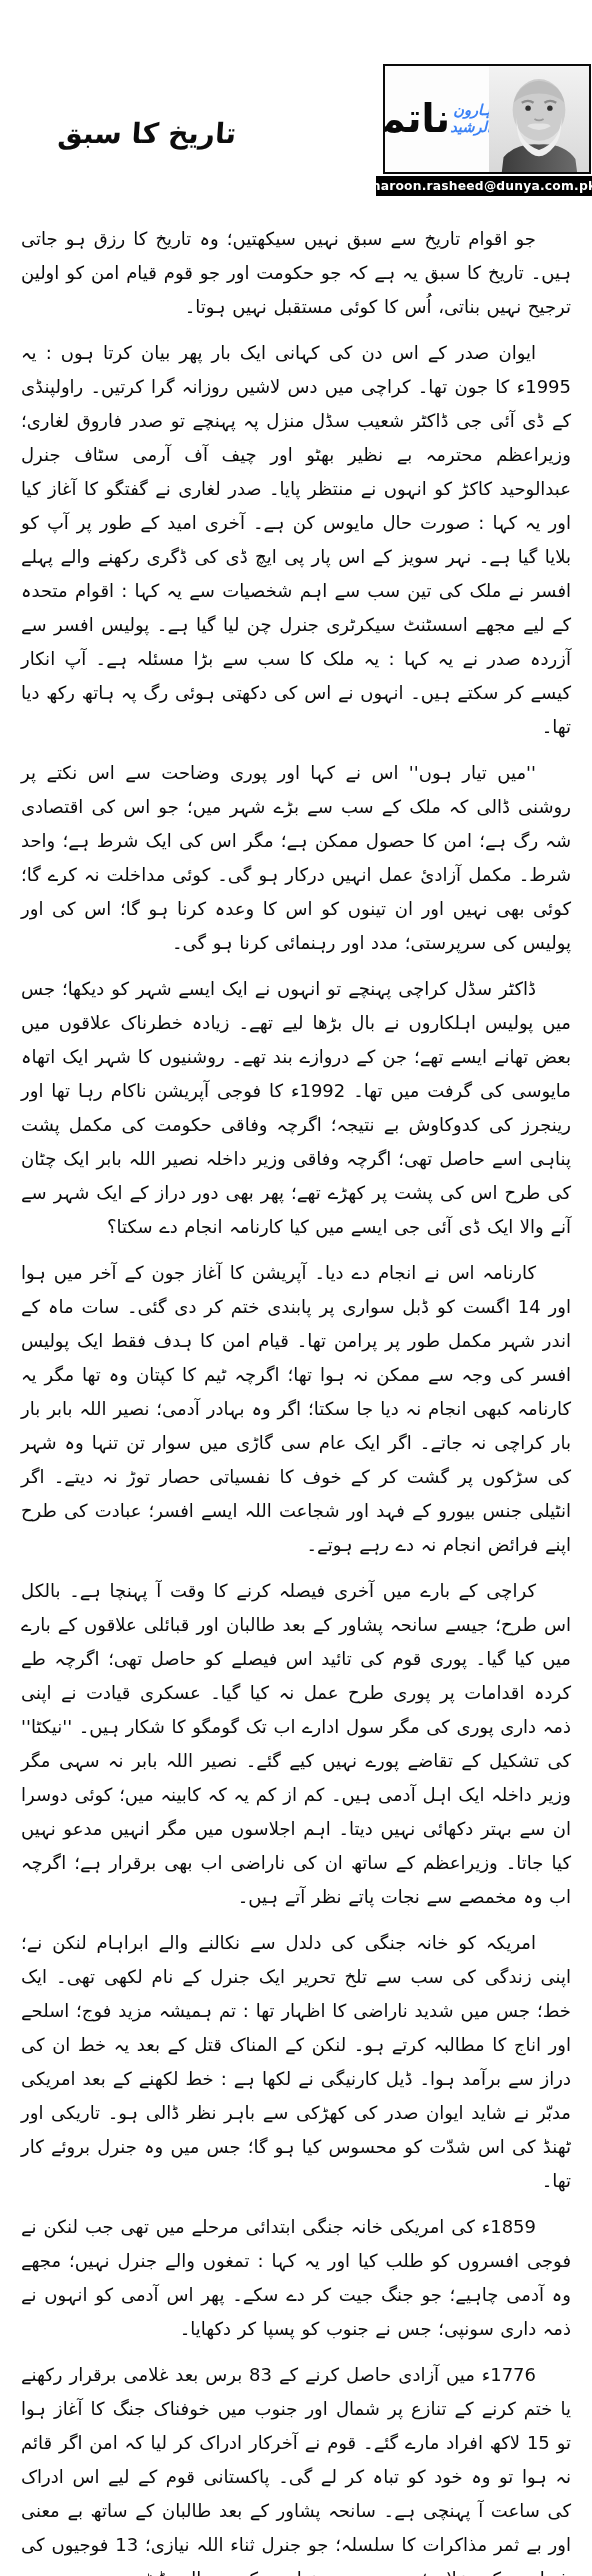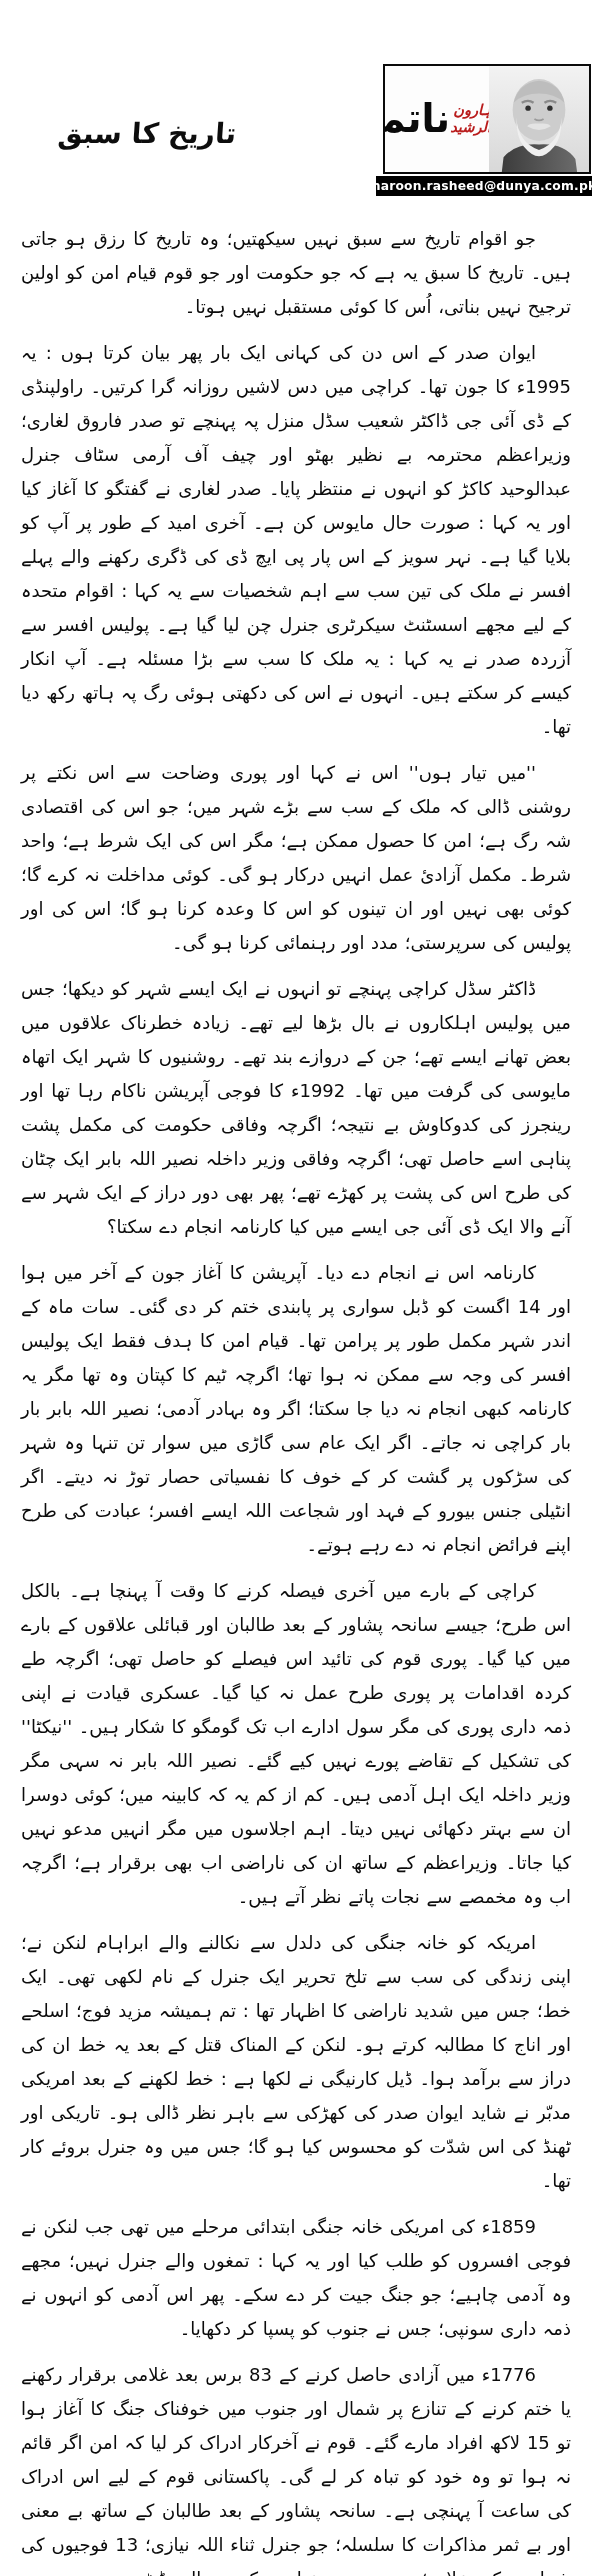--- a/index.html
+++ b/index.html
@@ -17,21 +17,21 @@
   .masthead-left {
     position:absolute; left:0; top:0; width:106px; height:100%;
     display:flex; justify-content:flex-end; align-items:center;
     padding-bottom:1.8px; box-sizing:border-box;
   }
   .column-logo {
     font-size:38px; font-weight:bold; line-height:1; direction:rtl;
     letter-spacing:-0.9px; color:#0a0a0a; transform:scaleY(1.05);
   }
   .logo-rule { width:84px; height:1.8px; background:#1a1a1a; margin:3.6px 0 2.7px 0; }
-  .author-name { font-size:14.6px; font-weight:bold; direction:rtl; color:#b91c1c; font-style:italic; }
+  .author-name { font-size:14.6px; font-weight:bold; direction:rtl; color:#3b82f6; font-style:italic; }
 
   .author-photo { position:absolute; right:0; top:0; width:100px; height:107px; }
   .author-photo svg { display:block; width:100px; height:107px; }
 
   .email-bar {
     position:absolute; left:376px; top:176px; width:216px; height:20px;
     background:#000; color:#fff; display:flex; align-items:center; justify-content:center;
     font-size:12.3px; font-weight:bold; direction:ltr; letter-spacing:0.2px;
   }
 

